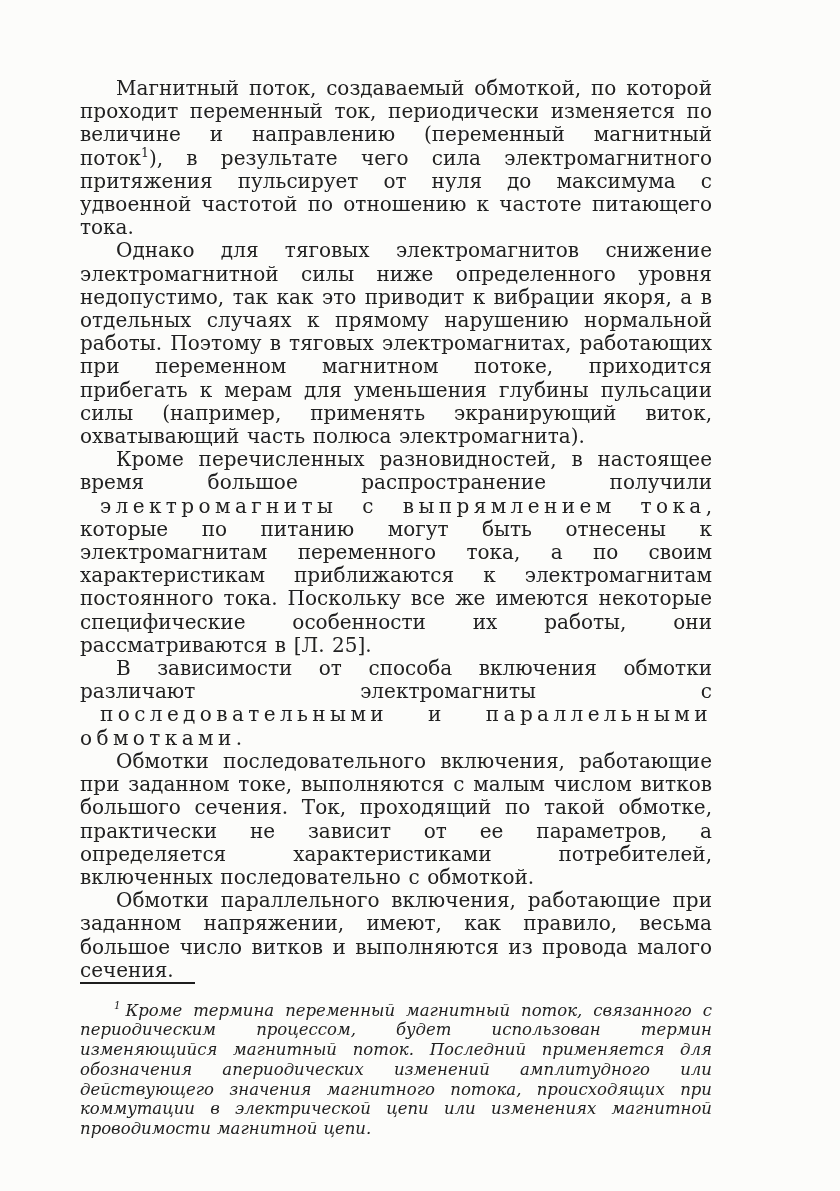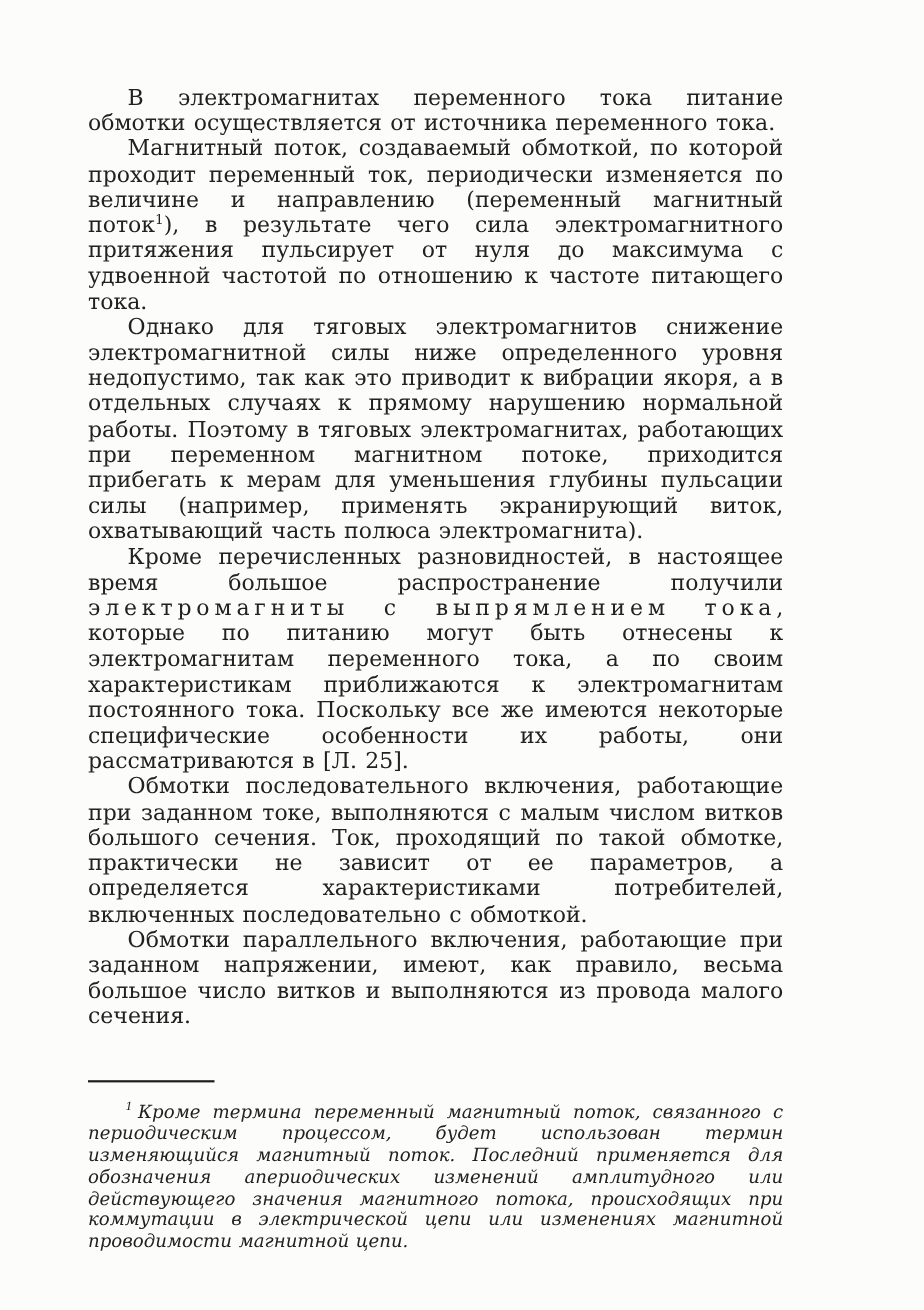--- a/index.html
+++ b/index.html
@@ -30,20 +30,21 @@
   .main-text p {
     margin: 0;
     font-size: 20px;
     line-height: 23.2px;
     text-align: justify;
     text-indent: 36px;
     word-spacing: 0.06em;
   }
   .spaced {
     letter-spacing: 0.22em;
+    margin-left: 20px;
   }
   sup.fnref {
     font-size: 62%;
     line-height: 0;
     vertical-align: super;
   }
   .footnote-sep {
     width: 115px;
     height: 0;
     border-top: 2px solid #1d1d1d;
@@ -60,23 +61,23 @@
   .footnote sup.fnref {
     margin-right: 5px;
   }
 </style>
 </head>
 <body>
 
 <div class="page">
   <div class="text-col">
     <div class="main-text">
-        <p><span>В электромагнитах переменного тока питание обмотки осуществляется от источника переменного тока.</span></p>
         <p><span>Магнитный поток, создаваемый обмоткой, по которой проходит переменный ток, периодически изменяется по величине и направлению (переменный магнитный поток</span><sup class="fnref">1</sup><span>), в результате чего сила электромагнитного притяжения пульсирует от нуля до максимума с удвоенной частотой по отношению к частоте питающего тока.</span></p>
         <p><span>Однако для тяговых электромагнитов снижение электромагнитной силы ниже определенного уровня недопустимо, так как это приводит к вибрации якоря, а в отдельных случаях к прямому нарушению нормальной работы. Поэтому в тяговых электромагнитах, работающих при переменном магнитном потоке, приходится прибегать к мерам для уменьшения глубины пульсации силы (например, применять экранирующий виток, охватывающий часть полюса электромагнита).</span></p>
         <p><span>Кроме перечисленных разновидностей, в настоящее время большое распространение получили </span><span class="spaced">электромагниты с выпрямлением тока</span><span>, которые по питанию могут быть отнесены к электромагнитам переменного тока, а по своим характеристикам приближаются к электромагнитам постоянного тока. Поскольку все же имеются некоторые специфические особенности их работы, они рассматриваются в [Л. 25].</span></p>
+        <p><span>В зависимости от способа включения обмотки различают электромагниты с </span><span class="spaced">последовательными и параллельными обмотками</span><span>.</span></p>
         <p><span>Обмотки последовательного включения, работающие при заданном токе, выполняются с малым числом витков большого сечения. Ток, проходящий по такой обмотке, практически не зависит от ее параметров, а определяется характеристиками потребителей, включенных последовательно с обмоткой.</span></p>
         <p><span>Обмотки параллельного включения, работающие при заданном напряжении, имеют, как правило, весьма большое число витков и выполняются из провода малого сечения.</span></p>
       </div>
     <div class="footnote-sep"></div>
     <p class="footnote"><sup class="fnref">1</sup><span>Кроме термина переменный магнитный поток, связанного с периодическим процессом, будет использован термин изменяющийся магнитный поток. Последний применяется для обозначения апериодических изменений амплитудного или действующего значения магнитного потока, происходящих при коммутации в электрической цепи или изменениях магнитной проводимости магнитной цепи.</span></p>
   </div>
 </div>
 
 </body></html>

